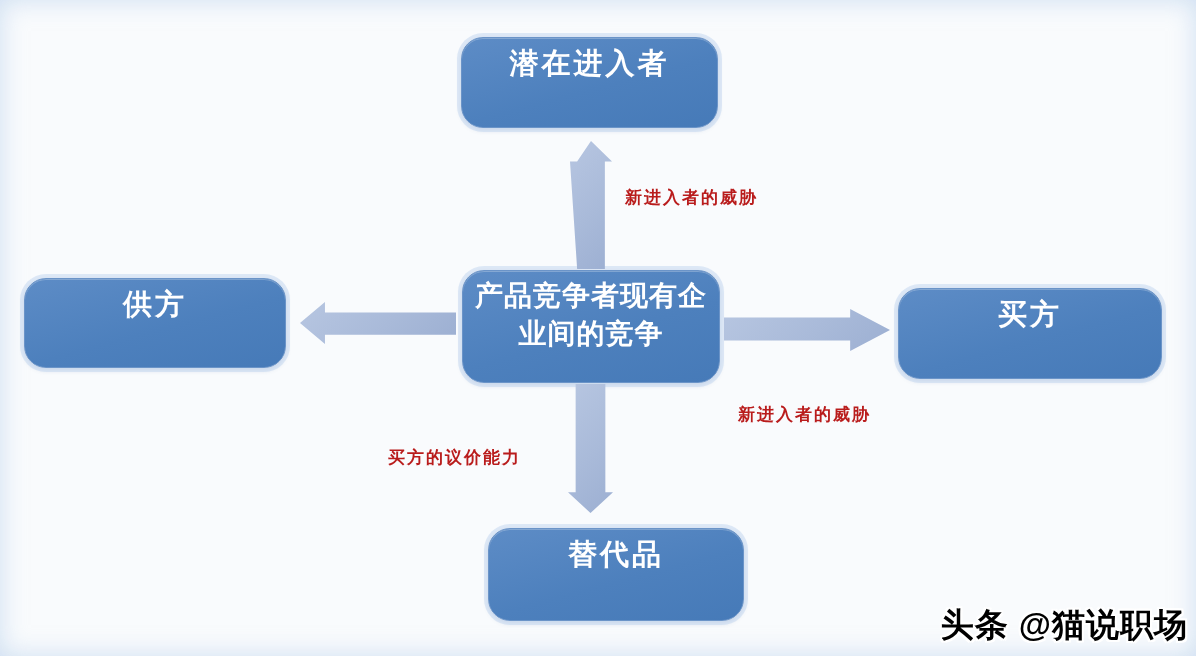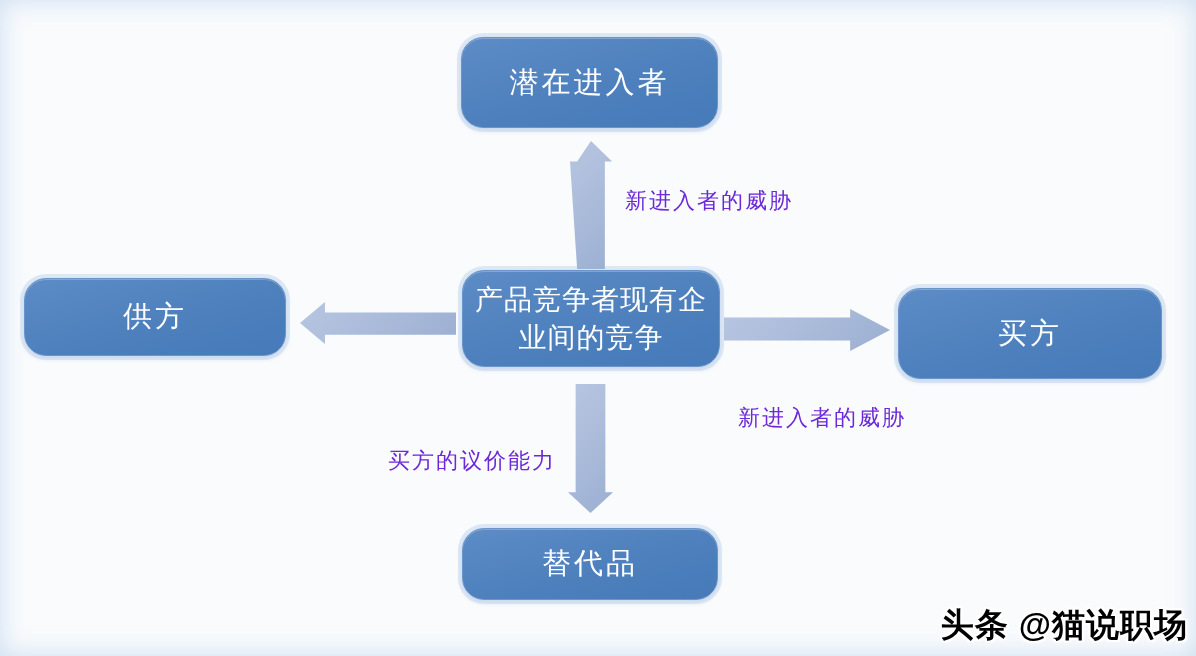--- a/index.html
+++ b/index.html
@@ -12,42 +12,41 @@
     position: relative;
     width: 1196px;
     height: 656px;
     background: #f9fbfd;
     box-shadow: inset 0 0 26px rgba(170, 198, 232, 0.55);
     overflow: hidden;
   }
   .node {
     position: absolute;
     display: flex;
-    align-items: center;
     justify-content: center;
     text-align: center;
     background: linear-gradient(165deg, #5d8cc6 0%, #4d80bd 55%, #467ab8 100%);
     border: 1px solid #6b94c8;
     border-radius: 22px;
     box-shadow: 0 0 0 4px rgba(198, 216, 240, 0.55),
                 0 2px 5px rgba(90, 120, 170, 0.30),
                 inset 0 1px 0 rgba(255, 255, 255, 0.25);
     color: #ffffff;
-    font-weight: normal;
+    font-weight: bold;
     font-size: 29px;
     letter-spacing: 3px;
     line-height: 1.35;
     box-sizing: border-box;
     padding: 6px 12px;
   }
   .node-top    { left: 461px; top: 37px;  width: 257px; height: 91px;  }
-  .node-center { left: 462px; top: 270px; width: 258px; height: 97px; font-size: 28px; letter-spacing: 1px; }
-  .node-left   { left: 24px;  top: 278px; width: 262px; height: 78px;  }
+  .node-center { left: 462px; top: 270px; width: 258px; height: 113px; font-size: 28px; letter-spacing: 1px; }
+  .node-left   { left: 24px;  top: 278px; width: 262px; height: 90px;  }
   .node-right  { left: 898px; top: 288px; width: 264px; height: 91px;  }
-  .node-bottom { left: 462px; top: 528px; width: 256px; height: 72px;  }
+  .node-bottom { left: 488px; top: 528px; width: 256px; height: 93px;  }
 
   .arrow {
     position: absolute;
     background: linear-gradient(135deg, #b7c6e1 0%, #a9bad9 55%, #9cafd2 100%);
     filter: drop-shadow(0 1px 1px rgba(120, 145, 190, 0.45));
   }
   .arrow-up {
     left: 570px; top: 141px; width: 42px; height: 128px;
     clip-path: polygon(50% 0%, 100% 16%, 83% 16%, 83% 100%, 17% 100%, 0% 16%, 17% 16%);
   }
@@ -59,23 +58,23 @@
     left: 300px; top: 302px; width: 156px; height: 42px;
     clip-path: polygon(0% 50%, 16% 0%, 16% 25%, 100% 25%, 100% 78%, 16% 78%, 16% 100%);
   }
   .arrow-right {
     left: 724px; top: 309px; width: 166px; height: 42px;
     clip-path: polygon(100% 50%, 76% 100%, 76% 75%, 0% 75%, 0% 20%, 76% 20%, 76% 0%);
   }
 
   .edge-label {
     position: absolute;
-    color: #6d28d9;
-    font-size: 22px;
-    font-weight: 400;
+    color: #b91c1c;
+    font-size: 17px;
+    font-weight: 700;
     letter-spacing: 2px;
     white-space: nowrap;
   }
   .label-top    { left: 625px; top: 186px; }
   .label-left   { left: 291px; top: 221px; }
   .label-right  { left: 738px; top: 403px; }
   .label-bottom { left: 388px; top: 446px; }
 
   .watermark {
     position: absolute;

